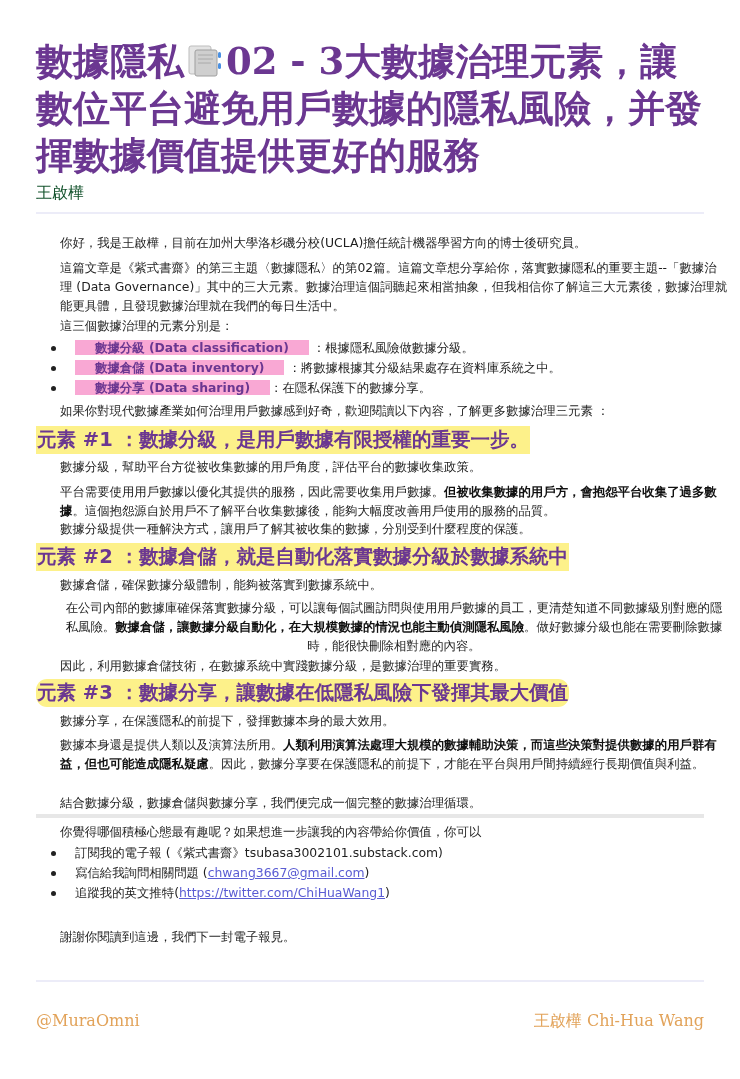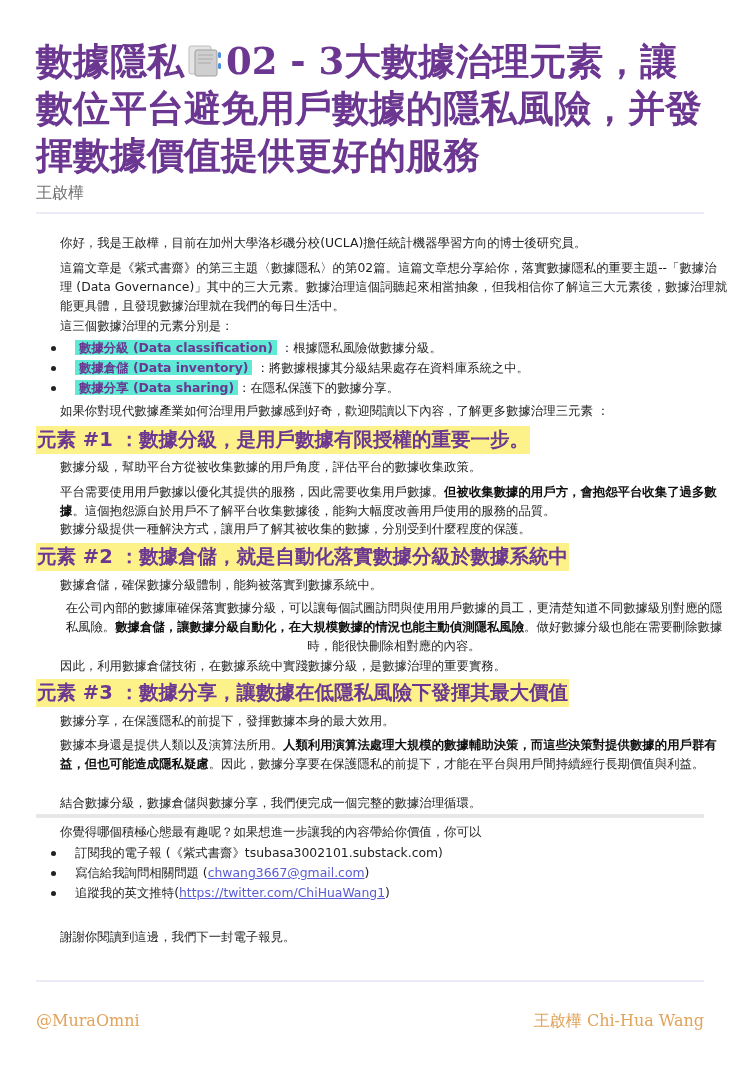--- a/index.html
+++ b/index.html
@@ -9,29 +9,29 @@
   .title {
     position: absolute; left: 0; top: 38px; width: 668px;
     font-family: "DejaVu Sans", sans-serif; font-weight: bold;
     font-size: 37px; line-height: 47px; color: #6b3791; letter-spacing: 0px;
   }
   .title .doc-icon {
     display: inline-block; width: 38px; height: 34px; vertical-align: -4px; position: relative; margin: 0 2px;
   }
   .title .num { font-family: "DejaVu Serif", serif; font-weight: bold; }
   .author {
-    position: absolute; left: 0; top: 183px; font-size: 16px; color: #737373; font-weight: normal;
+    position: absolute; left: 0; top: 183px; font-size: 16px; color: #14532d; font-weight: normal;
   }
   .hr-top { position: absolute; left: 0; top: 212px; width: 668px; height: 2px; background: #ececf8; }
   .body-text { position: absolute; left: 0; width: 668px; font-size: 12.4px; line-height: 19px; color: #1e1e1e; margin-left: 24px; }
   .body-text b { font-weight: bold; color: #111; }
   .bullets { position: absolute; left: 0; width: 668px; list-style: none; }
   .bullets li { position: relative; padding-left: 39px; font-size: 12.4px; line-height: 20px; height: 20px; color: #1e1e1e; }
   .bullets li .dot { position: absolute; left: 15px; top: 8px; width: 5px; height: 5px; border-radius: 50%; background: #222; }
-  .hl { background: #5eead4; color: #6b3791; font-weight: bold; padding: 0 4px; }
+  .hl { background: #f9a8d4; color: #6b3791; font-weight: bold; padding: 0 20px; }
   .section-h {
     position: absolute; left: 0; font-size: 19.5px; font-weight: bold; color: #6b3791;
     background: #fdf18a; line-height: 28px; height: 28px; padding: 0 1px; white-space: nowrap;
   }
   .divider-grey { position: absolute; left: 0; top: 814px; width: 668px; height: 4px; background: #e7e7e7; }
   a.link { color: #5a5cd3; text-decoration: underline; }
   .hr-bottom { position: absolute; left: 0; top: 980px; width: 668px; height: 2px; background: #ececf8; }
   .footer-left { position: absolute; left: 0; top: 1011px; font-family: "DejaVu Serif", serif; font-size: 16px; color: #e2a35a; }
   .footer-right { position: absolute; right: 0; top: 1011px; font-family: "DejaVu Serif", serif; font-size: 16px; color: #e2a35a; }
 </style>
@@ -68,21 +68,21 @@
   <h2 class="section-h" style="top:426px;">元素 #1 ：數據分級，是用戶數據有限授權的重要一步。</h2>
   <p class="body-text" style="top:457px;">數據分級，幫助平台方從被收集數據的用戶角度，評估平台的數據收集政策。</p>
   <p class="body-text" style="top:482px;"><span>平台需要使用用戶數據以優化其提供的服務，因此需要收集用戶數據。</span><b>但被收集數據的用戶方，會抱怨平台收集了過多數據</b><span>。這個抱怨源自於用戶不了解平台收集數據後，能夠大幅度改善用戶使用的服務的品質。</span></p>
   <p class="body-text" style="top:519px;">數據分級提供一種解決方式，讓用戶了解其被收集的數據，分別受到什麼程度的保護。</p>
 
   <h2 class="section-h" style="top:543px;">元素 #2 ：數據倉儲，就是自動化落實數據分級於數據系統中</h2>
   <p class="body-text" style="top:575px;">數據倉儲，確保數據分級體制，能夠被落實到數據系統中。</p>
   <p class="body-text" style="top:598px;text-align:center;"><span>在公司內部的數據庫確保落實數據分級，可以讓每個試圖訪問與使用用戶數據的員工，更清楚知道不同數據級別對應的隱私風險。</span><b>數據倉儲，讓數據分級自動化，在大規模數據的情況也能主動偵測隱私風險</b><span>。做好數據分級也能在需要刪除數據時，能很快刪除相對應的內容。</span></p>
   <p class="body-text" style="top:656px;">因此，利用數據倉儲技術，在數據系統中實踐數據分級，是數據治理的重要實務。</p>
 
-  <h2 class="section-h" style="top:679px;">元素 #3 ：數據分享，讓數據在低隱私風險下發揮其最大價值</h2>
+  <h2 class="section-h" style="top:679px;border-radius:11px;">元素 #3 ：數據分享，讓數據在低隱私風險下發揮其最大價值</h2>
   <p class="body-text" style="top:711px;">數據分享，在保護隱私的前提下，發揮數據本身的最大效用。</p>
   <p class="body-text" style="top:735px;"><span>數據本身還是提供人類以及演算法所用。</span><b>人類利用演算法處理大規模的數據輔助決策，而這些決策對提供數據的用戶群有益，但也可能造成隱私疑慮</b><span>。因此，數據分享要在保護隱私的前提下，才能在平台與用戶間持續經行長期價值與利益。</span></p>
   <p class="body-text" style="top:793px;">結合數據分級，數據倉儲與數據分享，我們便完成一個完整的數據治理循環。</p>
 
   <div class="divider-grey"></div>
 
   <p class="body-text" style="top:822px;">你覺得哪個積極心態最有趣呢？如果想進一步讓我的內容帶給你價值，你可以</p>
   <ul class="bullets" style="top:843px;">
     <li><span class="dot"></span><span>訂閱我的電子報 (《紫式書齋》tsubasa3002101.substack.com)</span></li>
     <li><span class="dot"></span><span>寫信給我詢問相關問題 (</span><a class="link">chwang3667@gmail.com</a><span>)</span></li>

